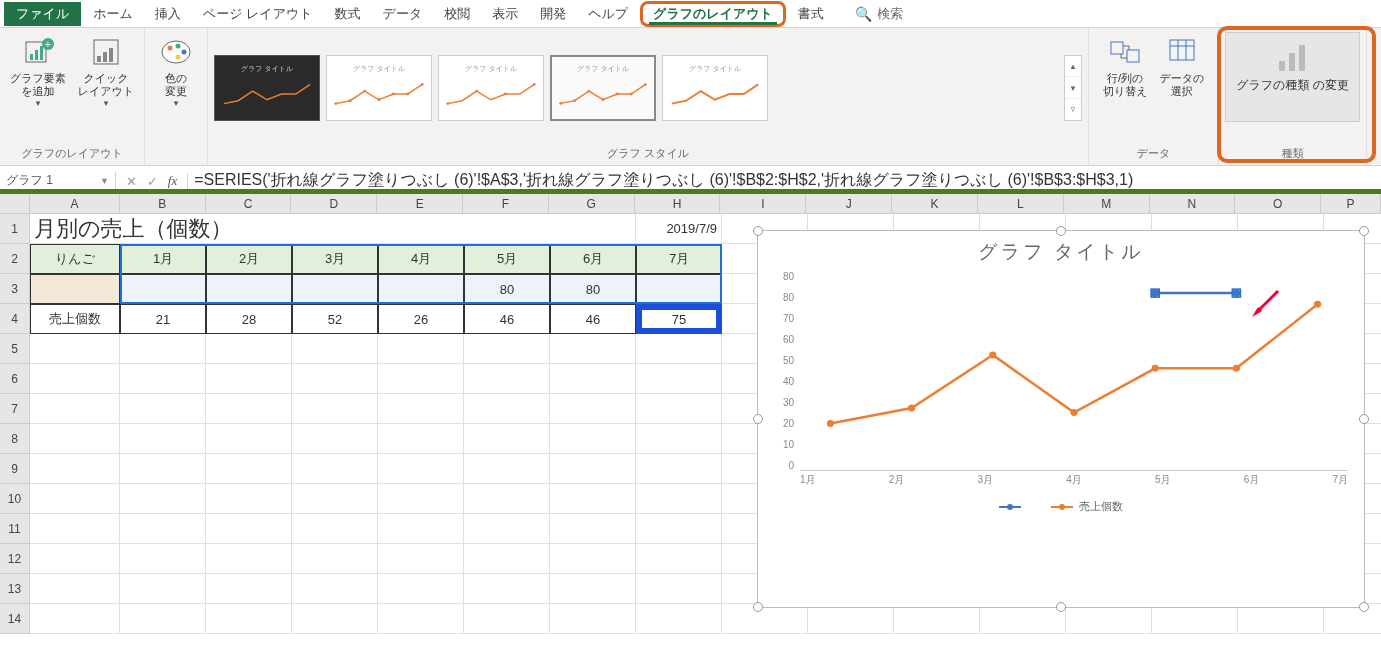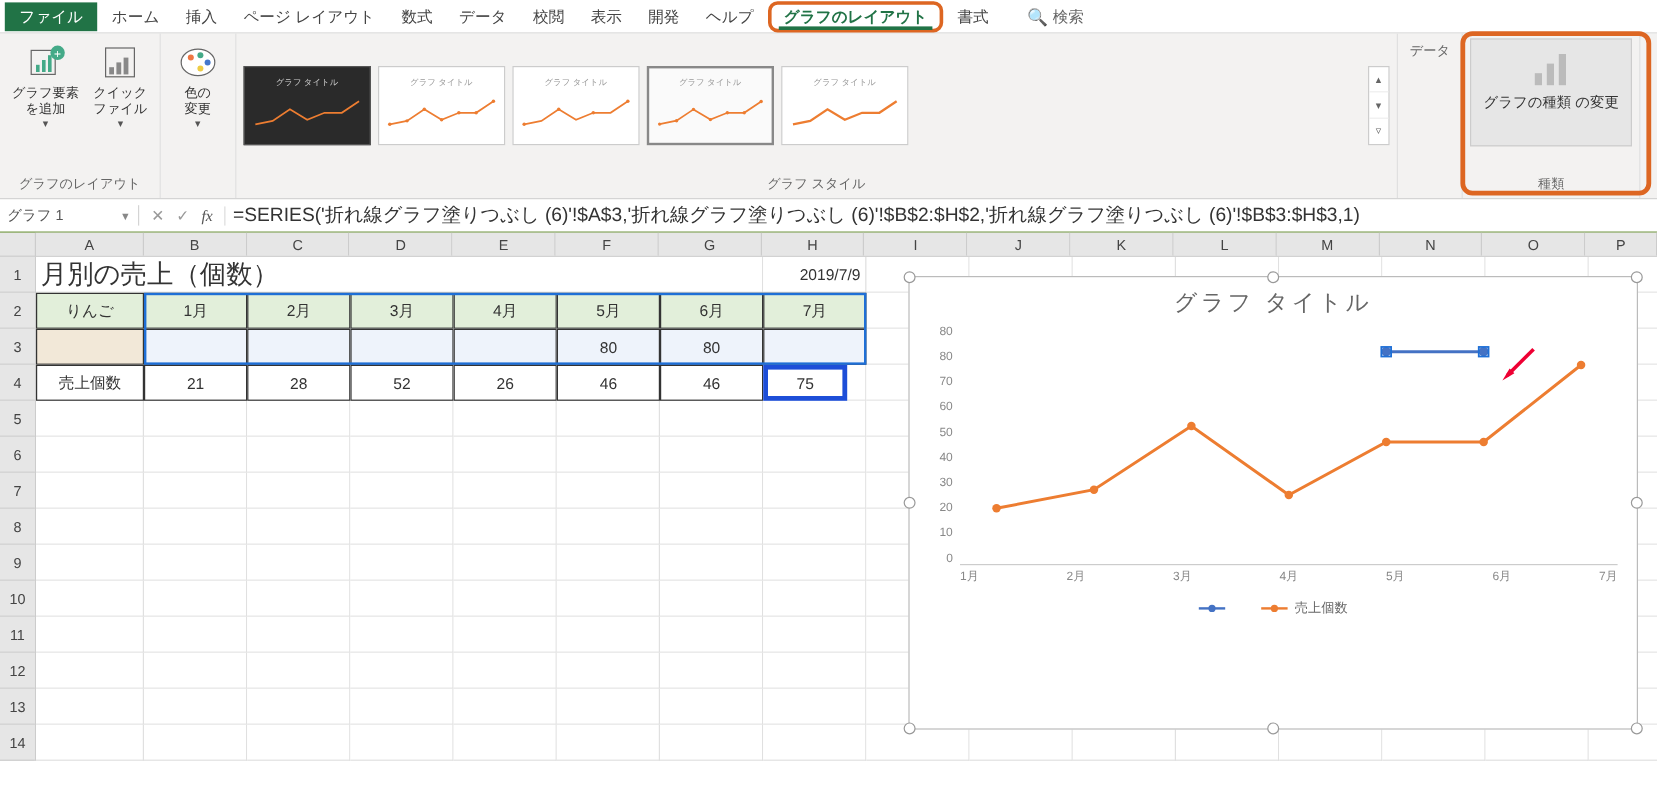--- a/index.html
+++ b/index.html
@@ -36,21 +36,21 @@
   
   .ribbon-group.data { padding-left: 10px; padding-right: 10px; }
   .ribbon-group.type-highlight { position: relative; }
   .ribbon-group.type-highlight::before {
     content: ""; position: absolute; left: -2px; right: -10px; top: -2px; bottom: 2px;
     border: 4px solid #d62; border-radius: 10px; pointer-events: none;
   }
   .chart-type-box { display:flex; flex-direction:column; align-items:center; padding: 4px 10px; background:#e6e6e6; border:1px solid #ccc; height: 90px; }
   
   
-  .namebox-row { display: flex; align-items: center; height: 28px; background: #fff; border-bottom: 1px solid #4d7c0f; }
+  .namebox-row { display: flex; align-items: flex-end; height: 28px; background: #fff; border-bottom: 5px solid #4d7c0f; }
   .name-box { width: 116px; border-right: 1px solid #d4d4d4; display: flex; align-items: center; padding: 0 6px; justify-content: space-between; color: #555; }
   .name-box .dd { font-size: 9px; color: #888; }
   .fx-controls { display: flex; align-items: center; padding: 0 10px; gap: 10px; border-right: 1px solid #d4d4d4; }
   .fx-btn { color: #999; font-size: 13px; }
   .fx-btn.fx { font-style: italic; color: #555; font-family: Georgia, serif; }
   .formula-input { flex: 1; padding: 0 6px; font-size: 16px; font-family: "Segoe UI", sans-serif; color: #333; border: none; outline: none; }
   
   
   .sheet-area { position: relative; height: calc(654px - 28px - 138px - 28px); background: #fff; display: flex; }
   .col-headers { position: absolute; top: 0; left: 30px; height: 20px; display: flex; background: #e6e6e6; border-bottom: 1px solid #ccc; z-index: 2; width: calc(1381px - 30px); }
@@ -128,21 +128,21 @@
       <div class="rb-btn">
         <div class="rb-icon">
           <svg viewBox="0 0 36 36">
               <rect x="6" y="6" width="24" height="24" fill="none" stroke="#666"></rect>
               <rect x="9" y="22" width="4" height="6" fill="#888"></rect>
               <rect x="15" y="18" width="4" height="10" fill="#888"></rect>
               <rect x="21" y="14" width="4" height="14" fill="#888"></rect>
             </svg>
         </div>
         <div class="rb-label">クイック
-ファイル</div>
+レイアウト</div>
         <span class="rb-dropdown-caret">▾</span>
       </div>
     </div>
     <div class="ribbon-group-label">グラフのレイアウト</div>
   </div>
 
   <div class="ribbon-group" style="border-right:1px solid #e0e0e0;">
     <div class="ribbon-group-body">
       <div class="rb-btn">
         <div class="rb-icon">
@@ -222,20 +222,46 @@
       <div class="style-gallery-scroll">
         <div class="gal-scroll-btn">▴</div>
         <div class="gal-scroll-btn">▾</div>
         <div class="gal-scroll-btn">▿</div>
       </div>
     </div>
     <div class="ribbon-group-label">グラフ スタイル</div>
   </div>
 
   <div class="ribbon-group data">
+    <div class="ribbon-group-body">
+      <div class="rb-btn">
+        <div class="rb-icon">
+          <svg viewBox="0 0 36 36">
+              <rect x="4" y="8" width="12" height="12" fill="none" stroke="#47c"></rect>
+              <rect x="20" y="16" width="12" height="12" fill="none" stroke="#47c"></rect>
+              <path d="M16 12 L22 12 L22 16" fill="none" stroke="#666"></path>
+              <path d="M20 24 L14 24 L14 20" fill="none" stroke="#666"></path>
+            </svg>
+        </div>
+        <div class="rb-label">行/列の
+切り替え</div>
+      </div>
+      <div class="rb-btn">
+        <div class="rb-icon">
+          <svg viewBox="0 0 36 36">
+              <rect x="6" y="6" width="24" height="20" fill="none" stroke="#47c"></rect>
+              <line x1="6" y1="12" x2="30" y2="12" stroke="#47c"></line>
+              <line x1="14" y1="6" x2="14" y2="26" stroke="#47c"></line>
+              <line x1="22" y1="6" x2="22" y2="26" stroke="#47c"></line>
+            </svg>
+        </div>
+        <div class="rb-label">データの
+選択</div>
+      </div>
+    </div>
     <div class="ribbon-group-label">データ</div>
   </div>
 
   <div class="ribbon-group type-highlight">
     <div class="ribbon-group-body">
       <div class="chart-type-box">
         <div class="rb-icon" style="width:40px;height:40px;">
           <svg viewBox="0 0 40 40">
               <rect x="6" y="24" width="6" height="10" fill="#bbb"></rect>
               <rect x="16" y="16" width="6" height="18" fill="#bbb"></rect>
@@ -544,21 +570,21 @@
       <div class="cell center" style="left: 434px; top: 60px; width: 86px; height: 30px;;border:1px solid #333;background:#eef3fb;">80</div>
       <div class="cell center" style="left: 520px; top: 60px; width: 86px; height: 30px;;border:1px solid #333;background:#eef3fb;">80</div>
       <div class="cell center" style="left: 606px; top: 60px; width: 86px; height: 30px;;border:1px solid #333;background:#eef3fb;"></div>
       <div class="cell center" style="left: 0px; top: 90px; width: 90px; height: 30px;;border:1px solid #333;">売上個数</div>
       <div class="cell center" style="left: 90px; top: 90px; width: 86px; height: 30px;;border:1px solid #333;">21</div>
       <div class="cell center" style="left: 176px; top: 90px; width: 86px; height: 30px;;border:1px solid #333;">28</div>
       <div class="cell center" style="left: 262px; top: 90px; width: 86px; height: 30px;;border:1px solid #333;">52</div>
       <div class="cell center" style="left: 348px; top: 90px; width: 86px; height: 30px;;border:1px solid #333;">26</div>
       <div class="cell center" style="left: 434px; top: 90px; width: 86px; height: 30px;;border:1px solid #333;">46</div>
       <div class="cell center" style="left: 520px; top: 90px; width: 86px; height: 30px;;border:1px solid #333;">46</div>
-      <div class="cell center" style="left: 606px; top: 90px; width: 70px; height: 30px;;border:4px solid #1d4ed8;">75</div>
+      <div class="cell center" style="left: 606px; top: 90px; width: 86px; height: 30px;;border:6px solid #1d4ed8;">75</div>
       <div style="position: absolute; left: 90px; top: 30px; width: 602px; height: 60px; border: 2px solid rgb(30, 111, 214); pointer-events: none;"></div>
     </div>
 
   <div class="chart-obj" style="left:757px; top:36px; width:608px; height:378px;">
     <div class="sel-handle" style="left:-5px; top:-5px;"></div>
     <div class="sel-handle" style="left:50%; top:-5px; margin-left:-5px;"></div>
     <div class="sel-handle" style="right:-5px; top:-5px;"></div>
     <div class="sel-handle" style="left:-5px; top:50%; margin-top:-5px;"></div>
     <div class="sel-handle" style="right:-5px; top:50%; margin-top:-5px;"></div>
     <div class="sel-handle" style="left:-5px; bottom:-5px;"></div>

